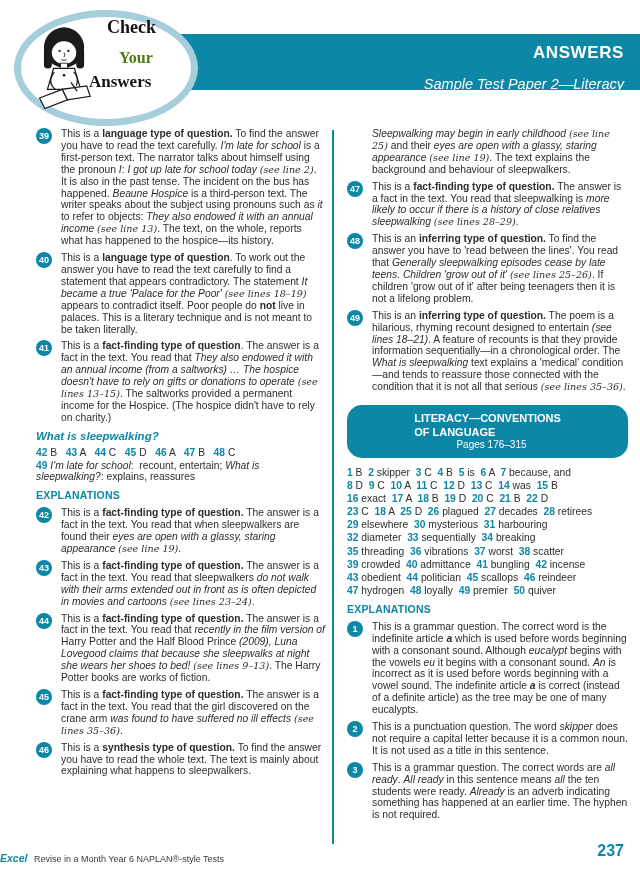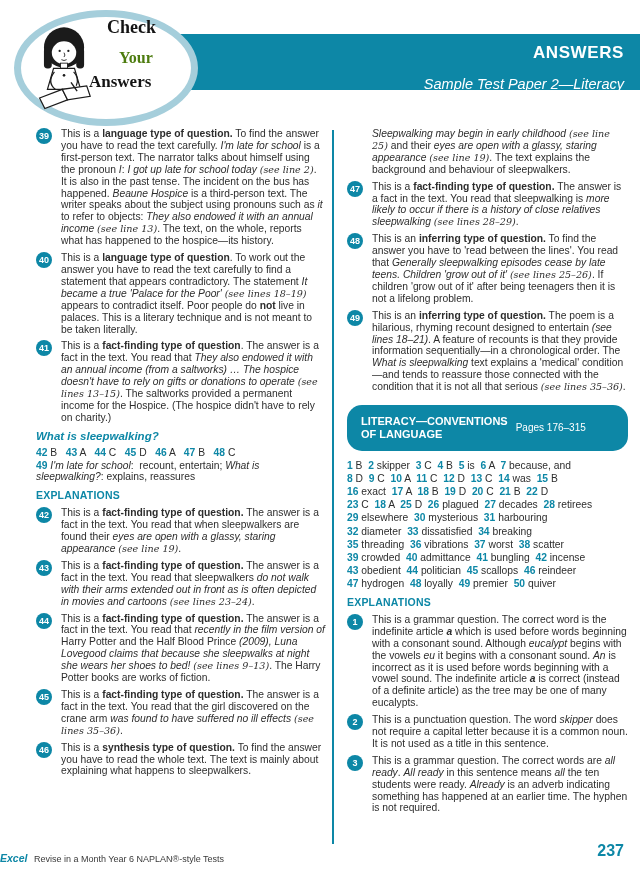--- a/index.html
+++ b/index.html
@@ -43,21 +43,21 @@
   .seg-bi{font-weight:bold;font-style:italic;}
   .seg-n{color:var(--teal);font-weight:bold;}
   .seg-ref{font-family:"DejaVu Serif",serif;font-style:italic;font-size:9.6px;}
 
   .sub-heading{color:var(--teal);font-weight:bold;font-style:italic;font-size:11.5px;margin:7px 0 4px 0;}
   .expl-heading{color:var(--teal);font-weight:bold;font-size:10.5px;margin:7px 0 5px 0;letter-spacing:.2px;}
   .ans-line{white-space:pre-wrap;margin:1px 0;}
   .key-lines div{white-space:pre-wrap;line-height:13.1px;}
 
   .section-box{background:var(--teal);color:#fff;border-radius:15px;display:flex;align-items:center;
-               justify-content:flex-start;padding:7px 14px;margin:12px 0 8px 0;min-height:32px;}
+               justify-content:flex-end;padding:7px 14px;margin:12px 0 8px 0;min-height:32px;flex-direction:column;}
   .section-box .box-title{font-weight:bold;font-size:11px;line-height:13.5px;}
   .section-box .box-pages{font-size:10px;white-space:nowrap;padding-left:8px;}
 
   
   .footer-line{position:absolute;left:0;top:852px;width:552px;font-size:9px;color:#3a3a3a;}
   .footer-logo{color:var(--teal);font-weight:bold;font-style:italic;font-size:10.5px;margin-right:4px;}
   .page-num{position:absolute;right:16px;top:842px;color:var(--teal);font-weight:bold;font-size:16px;text-align:right;}
 </style>
 </head>
 <body>
@@ -161,21 +161,21 @@
         <div>OF LANGUAGE</div>
       </div>
       <div class="box-pages">Pages 176–315</div>
     </div>
     <div class="key-lines">
         <div><span class="seg-n">1</span><span class="seg-r"> B  </span><span class="seg-n">2</span><span class="seg-r"> skipper  </span><span class="seg-n">3</span><span class="seg-r"> C  </span><span class="seg-n">4</span><span class="seg-r"> B  </span><span class="seg-n">5</span><span class="seg-r"> is  </span><span class="seg-n">6</span><span class="seg-r"> A  </span><span class="seg-n">7</span><span class="seg-r"> because, and</span></div>
         <div><span class="seg-n">8</span><span class="seg-r"> D  </span><span class="seg-n">9</span><span class="seg-r"> C  </span><span class="seg-n">10</span><span class="seg-r"> A  </span><span class="seg-n">11</span><span class="seg-r"> C  </span><span class="seg-n">12</span><span class="seg-r"> D  </span><span class="seg-n">13</span><span class="seg-r"> C  </span><span class="seg-n">14</span><span class="seg-r"> was  </span><span class="seg-n">15</span><span class="seg-r"> B</span></div>
         <div><span class="seg-n">16</span><span class="seg-r"> exact  </span><span class="seg-n">17</span><span class="seg-r"> A  </span><span class="seg-n">18</span><span class="seg-r"> B  </span><span class="seg-n">19</span><span class="seg-r"> D  </span><span class="seg-n">20</span><span class="seg-r"> C  </span><span class="seg-n">21</span><span class="seg-r"> B  </span><span class="seg-n">22</span><span class="seg-r"> D</span></div>
         <div><span class="seg-n">23</span><span class="seg-r"> C  </span><span class="seg-n">18</span><span class="seg-r"> A  </span><span class="seg-n">25</span><span class="seg-r"> D  </span><span class="seg-n">26</span><span class="seg-r"> plagued  </span><span class="seg-n">27</span><span class="seg-r"> decades  </span><span class="seg-n">28</span><span class="seg-r"> retirees</span></div>
         <div><span class="seg-n">29</span><span class="seg-r"> elsewhere  </span><span class="seg-n">30</span><span class="seg-r"> mysterious  </span><span class="seg-n">31</span><span class="seg-r"> harbouring</span></div>
-        <div><span class="seg-n">32</span><span class="seg-r"> diameter  </span><span class="seg-n">33</span><span class="seg-r"> dissatisfied  </span><span class="seg-n">34</span><span class="seg-r"> breaking</span></div>
+        <div><span class="seg-n">32</span><span class="seg-r"> diameter  </span><span class="seg-n">33</span><span class="seg-r"> sequentially  </span><span class="seg-n">34</span><span class="seg-r"> breaking</span></div>
         <div><span class="seg-n">35</span><span class="seg-r"> threading  </span><span class="seg-n">36</span><span class="seg-r"> vibrations  </span><span class="seg-n">37</span><span class="seg-r"> worst  </span><span class="seg-n">38</span><span class="seg-r"> scatter</span></div>
         <div><span class="seg-n">39</span><span class="seg-r"> crowded  </span><span class="seg-n">40</span><span class="seg-r"> admittance  </span><span class="seg-n">41</span><span class="seg-r"> bungling  </span><span class="seg-n">42</span><span class="seg-r"> incense</span></div>
         <div><span class="seg-n">43</span><span class="seg-r"> obedient  </span><span class="seg-n">44</span><span class="seg-r"> politician  </span><span class="seg-n">45</span><span class="seg-r"> scallops  </span><span class="seg-n">46</span><span class="seg-r"> reindeer</span></div>
         <div><span class="seg-n">47</span><span class="seg-r"> hydrogen  </span><span class="seg-n">48</span><span class="seg-r"> loyally  </span><span class="seg-n">49</span><span class="seg-r"> premier  </span><span class="seg-n">50</span><span class="seg-r"> quiver</span></div>
       </div>
     <div class="expl-heading">EXPLANATIONS</div>
     <div>
         <div class="qitem">
           <span class="qnum">1</span>
           <div class="qbody"><span class="seg-r">This is a grammar question. The correct word is the indefinite article </span><span class="seg-bi">a</span><span class="seg-r"> which is used before words beginning with a consonant sound. Although </span><span class="seg-i">eucalypt</span><span class="seg-r"> begins with the vowels </span><span class="seg-i">eu</span><span class="seg-r"> it begins with a consonant sound. </span><span class="seg-i">An</span><span class="seg-r"> is incorrect as it is used before words beginning with a vowel sound. The indefinite article </span><span class="seg-bi">a</span><span class="seg-r"> is correct (instead of a definite article) as the tree may be one of many eucalypts.</span></div>

